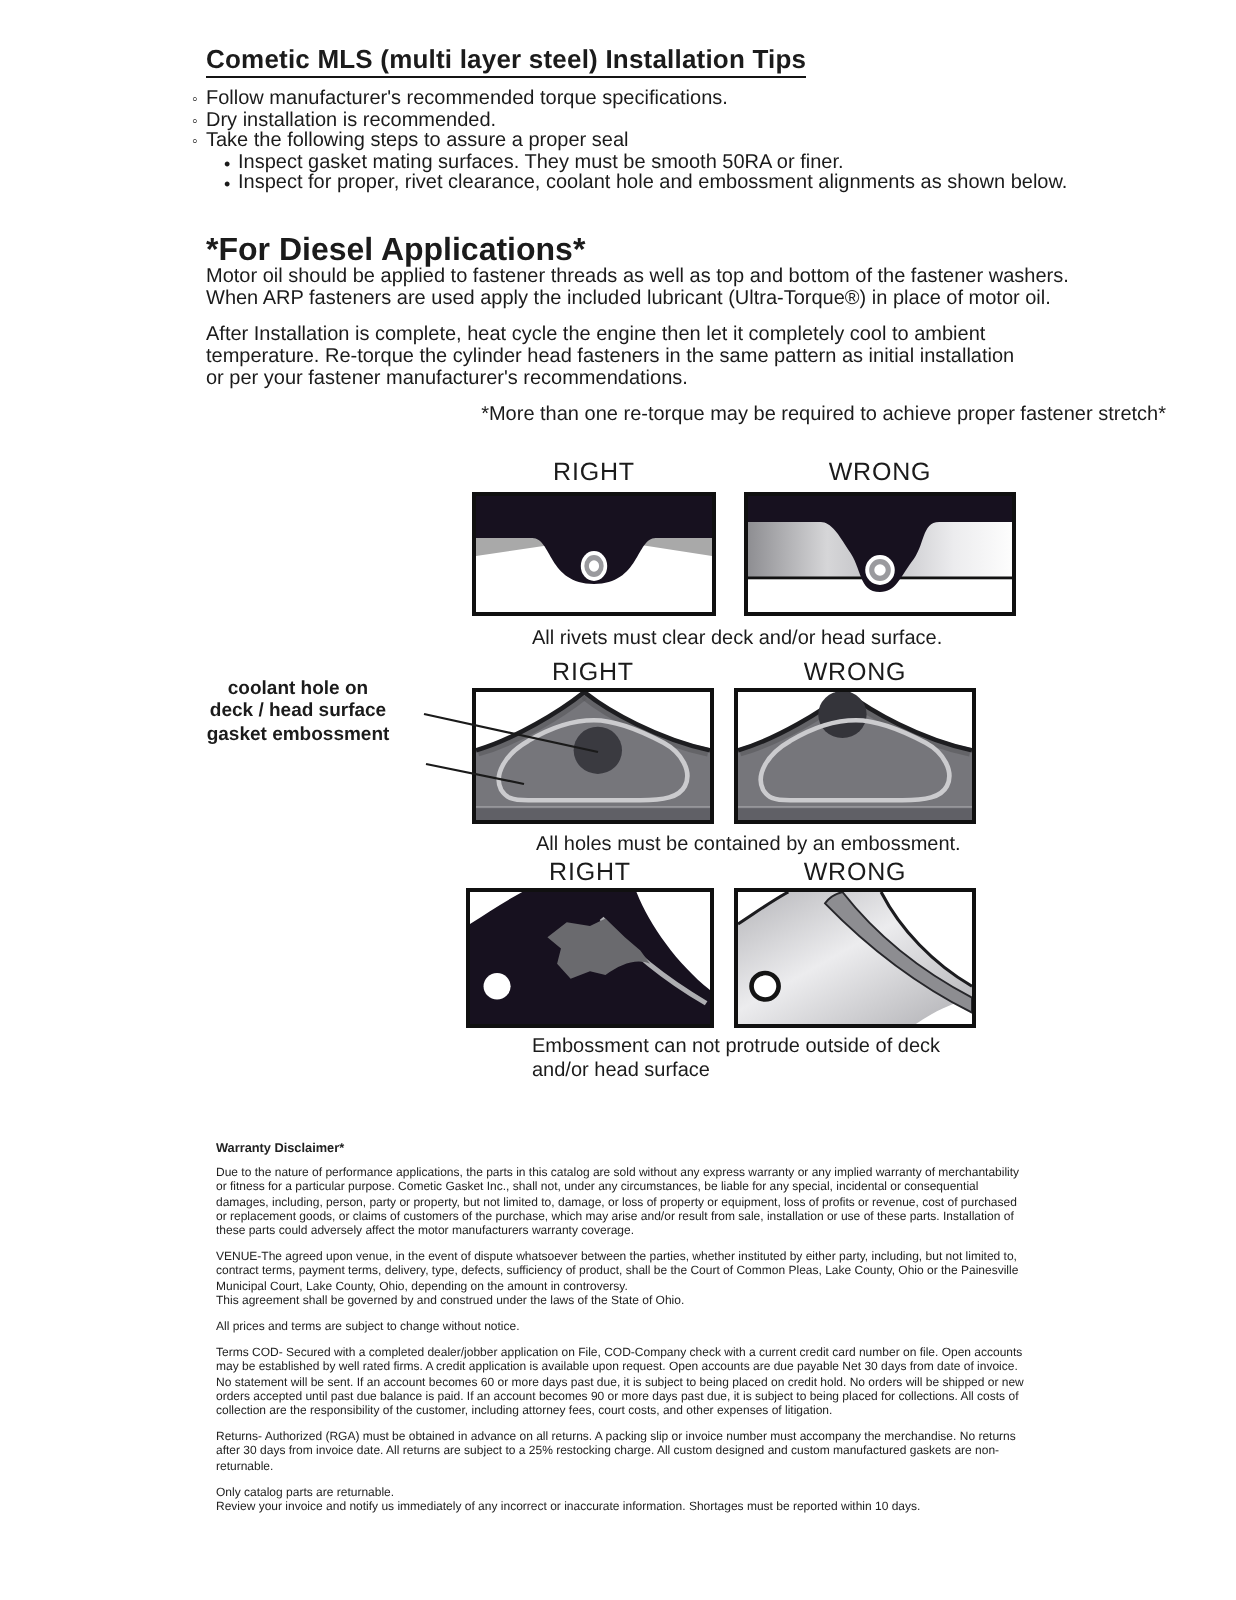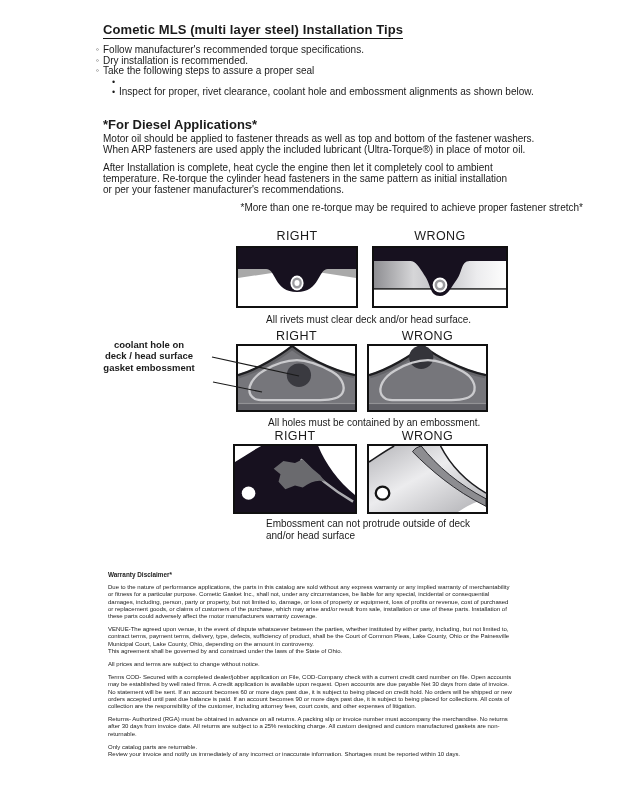--- a/index.html
+++ b/index.html
@@ -18,21 +18,21 @@
   .title{position:absolute;left:103px;top:22px;font-size:13px;font-weight:bold;
          letter-spacing:.1px;}
   .title span{display:inline-block;border-bottom:1.6px solid #141414;padding-bottom:1px;}
 
   .bullets{position:absolute;left:96px;top:45px;font-size:10px;line-height:10.6px;width:480px;}
   .b-row{display:flex;align-items:flex-start;}
   .b-row .marker{width:7px;flex:0 0 7px;font-size:8px;line-height:10.6px;}
   .b-row.sub{margin-left:16px;}
   .b-row.sub .marker{font-size:9px;}
 
-  .h-diesel{position:absolute;left:103px;top:117px;font-size:13px;font-weight:bold;}
+  .h-diesel{position:absolute;left:103px;top:117px;font-size:16px;font-weight:bold;}
   .para{position:absolute;left:103px;width:480px;font-size:10px;line-height:10.8px;
         white-space:pre-line;}
   .p1{top:134px;} .p2{top:163px;} .pnote{top:203px;text-align:right;}
 
   .dg-label{position:absolute;font-size:12.5px;letter-spacing:.4px;text-align:center;}
   .dg-box{position:absolute;border:2px solid #101010;box-sizing:border-box;background:#fff;}
   .dg-box svg{display:block;width:100%;height:100%;}
   .dg-caption{position:absolute;font-size:10px;line-height:11.5px;white-space:pre-line;margin-left:30px;}
 
   .side-label{position:absolute;left:88px;width:122px;text-align:center;
@@ -65,20 +65,21 @@
     <div class="b-row">
       <span class="marker">◦</span>
       <span>Dry installation is recommended.</span>
     </div>
     <div class="b-row">
       <span class="marker">◦</span>
       <span>Take the following steps to assure a proper seal</span>
     </div>
     <div class="b-row sub">
       <span class="marker">•</span>
+      <span>Inspect gasket mating surfaces.  They must be smooth 50RA or finer.</span>
     </div>
     <div class="b-row sub">
       <span class="marker">•</span>
       <span>Inspect for proper, rivet clearance, coolant hole and embossment alignments as shown below.</span>
     </div>
   </div>
 
   <div class="h-diesel">*For Diesel Applications*</div>
   <div class="para p2">After Installation is complete, heat cycle the engine then let it completely cool to ambient
 temperature. Re-torque the cylinder head fasteners in the same pattern as initial installation

